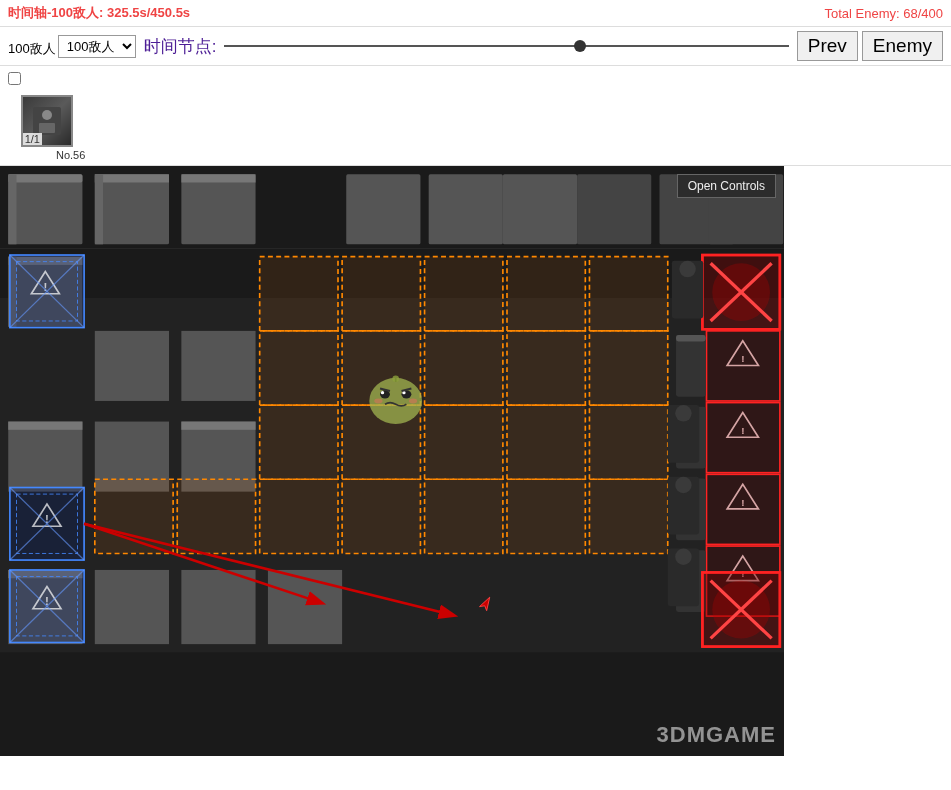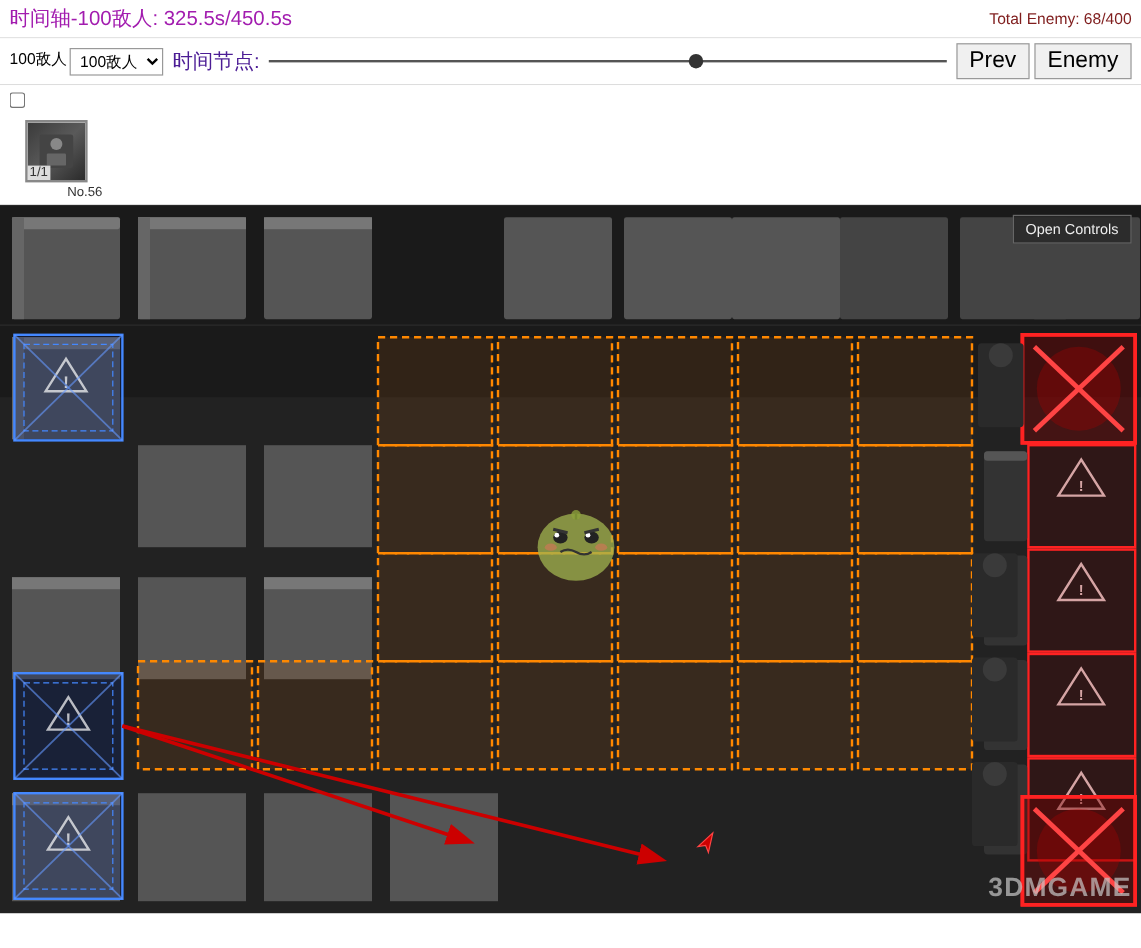--- a/index.html
+++ b/index.html
@@ -16,42 +16,43 @@
     #top-bar {
       display: flex;
       justify-content: space-between;
       align-items: center;
       padding: 4px 8px;
       background: #fff;
       border-bottom: 1px solid #ddd;
     }
 
     #time-info {
-      font-size: 17px;
-      color: #a21caf;
+      font-size: 13px;
+      color: #ef4444;
+      font-weight: bold;
     }
 
     #enemy-count {
       font-size: 13px;
-      color: #7f1d1d;
+      color: #ef4444;
     }
 
     
     #timeline-bar {
       display: flex;
       align-items: center;
       padding: 4px 8px;
       background: #fff;
       border-bottom: 1px solid #ddd;
       gap: 8px;
     }
 
     #enemy-selector {
       display: flex;
-      align-items: flex-start;
+      align-items: flex-end;
       gap: 2px;
     }
 
     #enemy-count-select {
       border: 1px solid #999;
       background: #fff;
       padding: 2px 4px;
       font-size: 13px;
       cursor: pointer;
     }
@@ -167,21 +168,21 @@
 
     .unit-name {
       font-size: 11px;
       color: #333;
       margin-top: 2px;
       margin-left: 48px;
     }
 
     
     #game-viewport {
-      width: 951px;
+      width: 784px;
       height: 590px;
       background: #1a1a1a;
       position: relative;
       overflow: hidden;
     }
 
     
     #open-controls {
       position: absolute;
       top: 8px;

